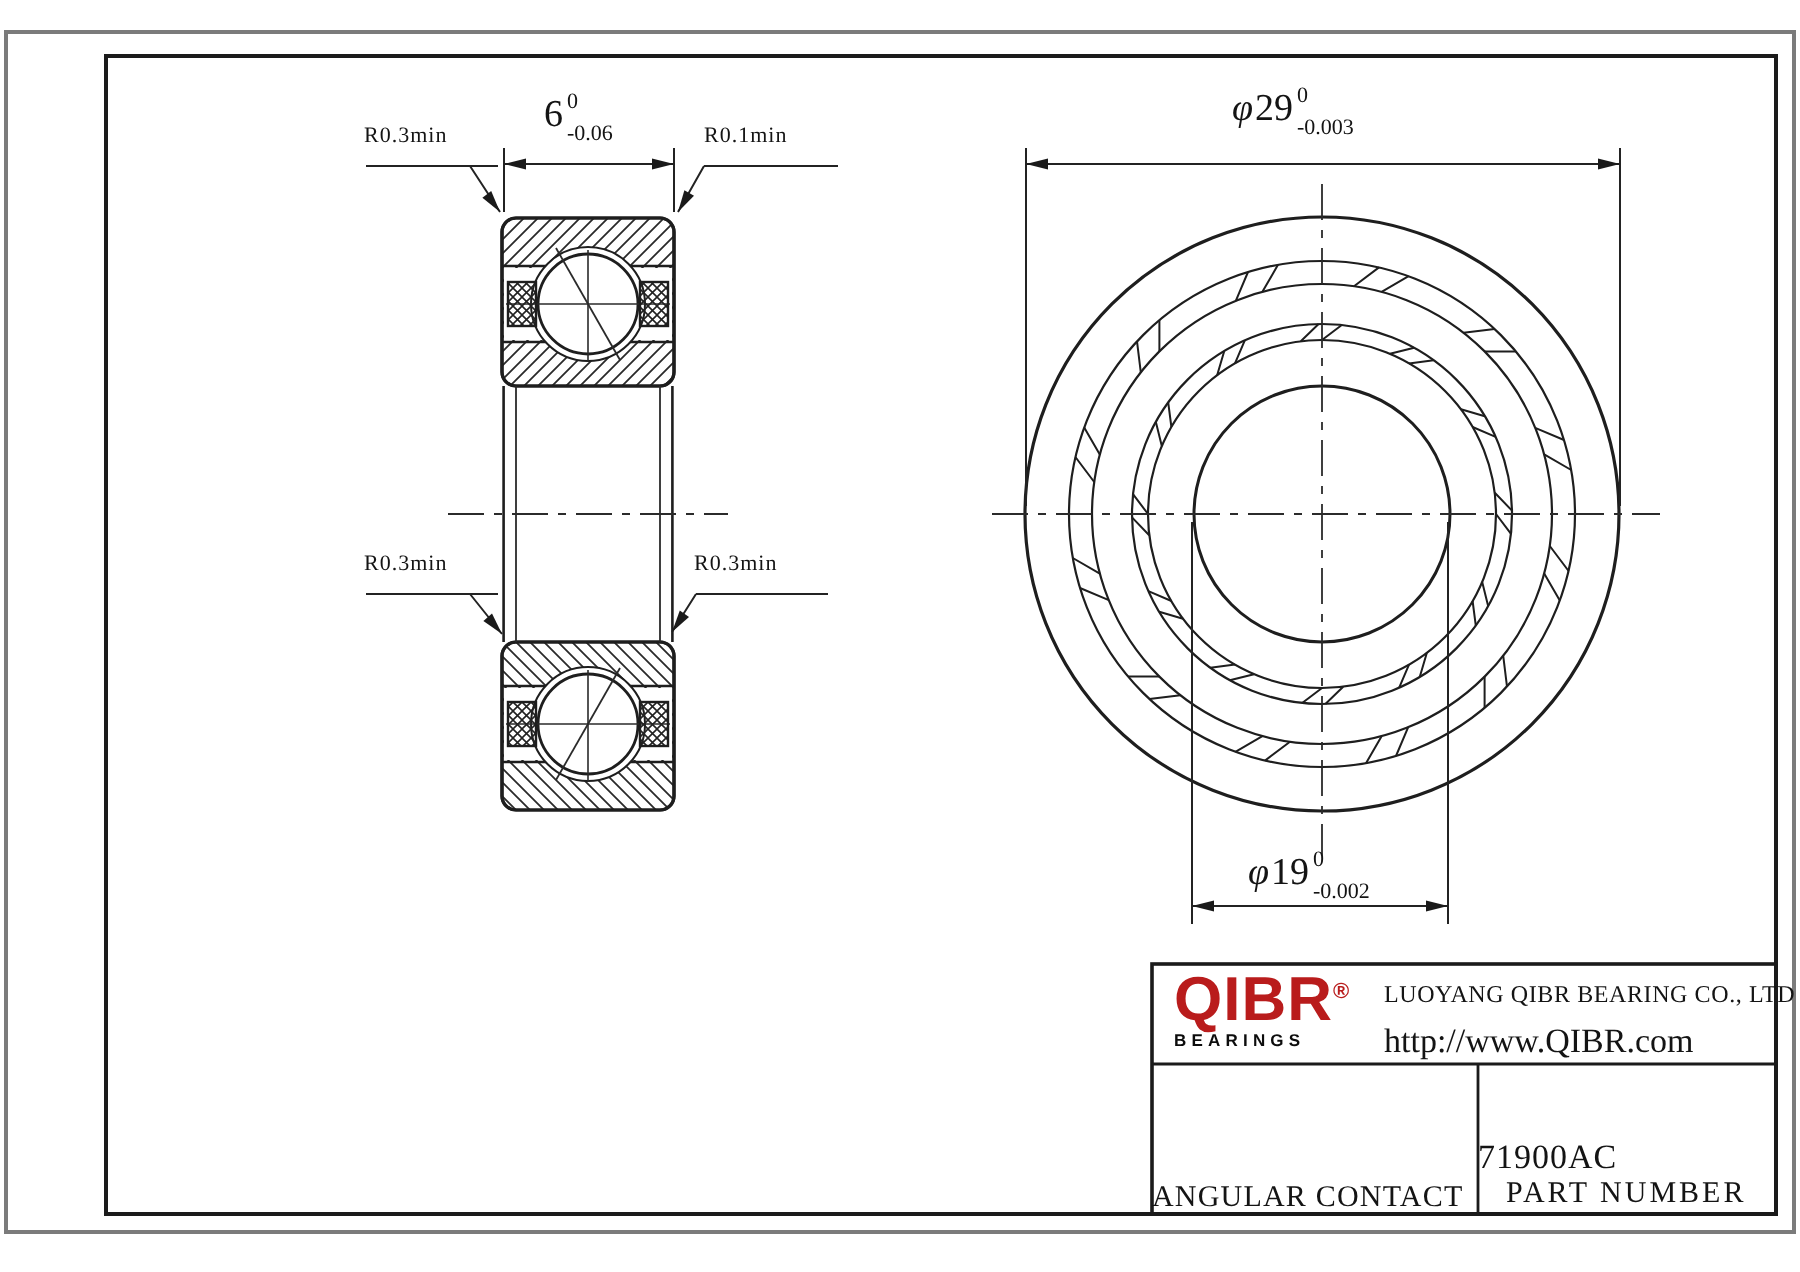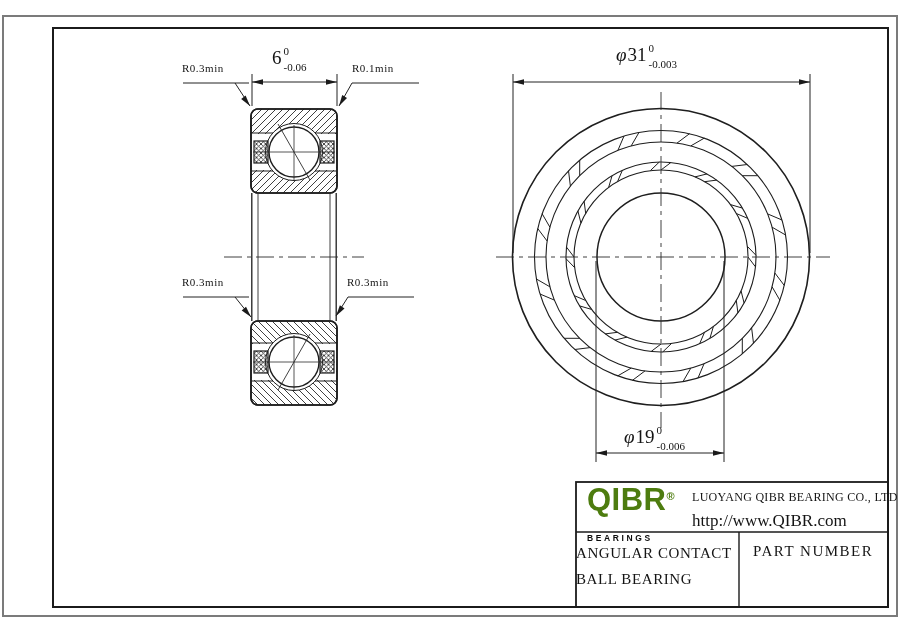--- a/index.html
+++ b/index.html
@@ -7,28 +7,28 @@
          font-family:"Liberation Serif", serif;color:#111;}
   svg{position:absolute;left:0;top:0;}
   .txt{position:absolute;white-space:nowrap;color:#141414;}
   .lbl{font-size:11px;letter-spacing:.5px;}
   .dim{font-size:19px;display:flex;align-items:flex-start;}
   .dim .sym{font-size:19px;font-style:italic;margin-right:1px;}
   .tolstack{display:inline-flex;flex-direction:column;justify-content:space-between;
             height:27px;font-size:11px;line-height:11px;margin-left:2px;margin-top:-1px;}
   .tb-company{font-size:12px;letter-spacing:.3px;}
   .tb-url{font-size:17px;}
-  .tb-line{font-size:15px;letter-spacing:.6px;}
+  .tb-line{font-size:15px;letter-spacing:.6px;margin-top:46px;}
   .tb-pn{font-size:17px;letter-spacing:.5px;}
   .center{text-align:left;}
   .logo-main{font-family:"Liberation Sans", sans-serif;font-weight:900;font-size:31px;
-             line-height:30px;letter-spacing:.5px;color:#4d7c0f;}
+             line-height:30px;letter-spacing:.5px;color:#b91c1c;}
   .logo-reg{font-size:11px;font-weight:700;vertical-align:top;position:relative;top:-4px;}
   .logo-sub{font-family:"Liberation Sans", sans-serif;font-weight:700;font-size:8.5px;
-            letter-spacing:2.6px;color:#0c0c0c;margin-top:18px;}
+            letter-spacing:2.6px;color:#0c0c0c;margin-top:0;}
 </style>
 </head>
 <body>
 
 <div class="sheet">
 
 <svg width="900" height="636" viewBox="0 0 900 636">
   <defs>
     <pattern id="hatchA" width="7" height="7" patternUnits="userSpaceOnUse">
       <path d="M-1.75,1.75 l3.5,-3.5 M0,7 l7,-7 M5.25,8.75 l3.5,-3.5" stroke="#2a2a2a" stroke-width="0.9"></path>
@@ -137,42 +137,42 @@
 <div class="txt dim" style="left:272px;top:47px;">
   <span>6</span>
   <span class="tolstack">
     <span>0</span>
     <span>-0.06</span>
   </span>
 </div>
 
 <div class="txt dim" style="left:616px;top:44px;">
   <span class="sym">φ</span>
-  <span>31</span>
+  <span>29</span>
   <span class="tolstack">
     <span>0</span>
     <span>-0.003</span>
   </span>
 </div>
 
 <div class="txt dim" style="left:624px;top:426px;">
   <span class="sym">φ</span>
   <span>19</span>
   <span class="tolstack">
     <span>0</span>
-    <span>-0.006</span>
+    <span>-0.002</span>
   </span>
 </div>
 
 <div class="txt" style="left:587px;top:485px;">
   <div class="logo-main"><span>QIBR</span><span class="logo-reg">®</span></div>
   <div class="logo-sub">BEARINGS</div>
 </div>
 
 <div class="txt tb-company center" style="left:692px;top:490px;width:190px;">LUOYANG QIBR BEARING CO., LTD</div>
 <div class="txt tb-url center" style="left:692px;top:511px;width:190px;">http://www.QIBR.com</div>
 
 <div class="txt tb-line center" style="left:576px;top:545px;width:163px;">ANGULAR CONTACT</div>
-<div class="txt tb-line center" style="left:576px;top:571px;width:163px;">BALL BEARING</div>
 
 <div class="txt tb-line center" style="left:753px;top:543px;width:156px;letter-spacing:1.5px;">PART NUMBER</div>
+<div class="txt tb-pn center" style="left:739px;top:569px;width:149px;">71900AC</div>
 
 </div>
 
 </body></html>

